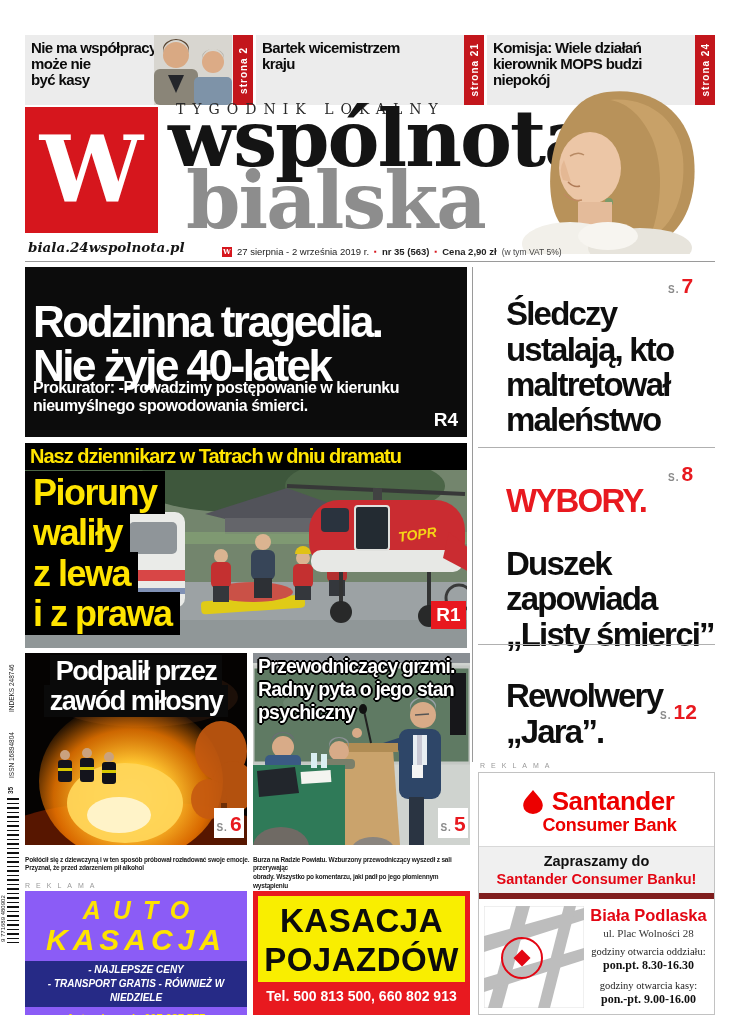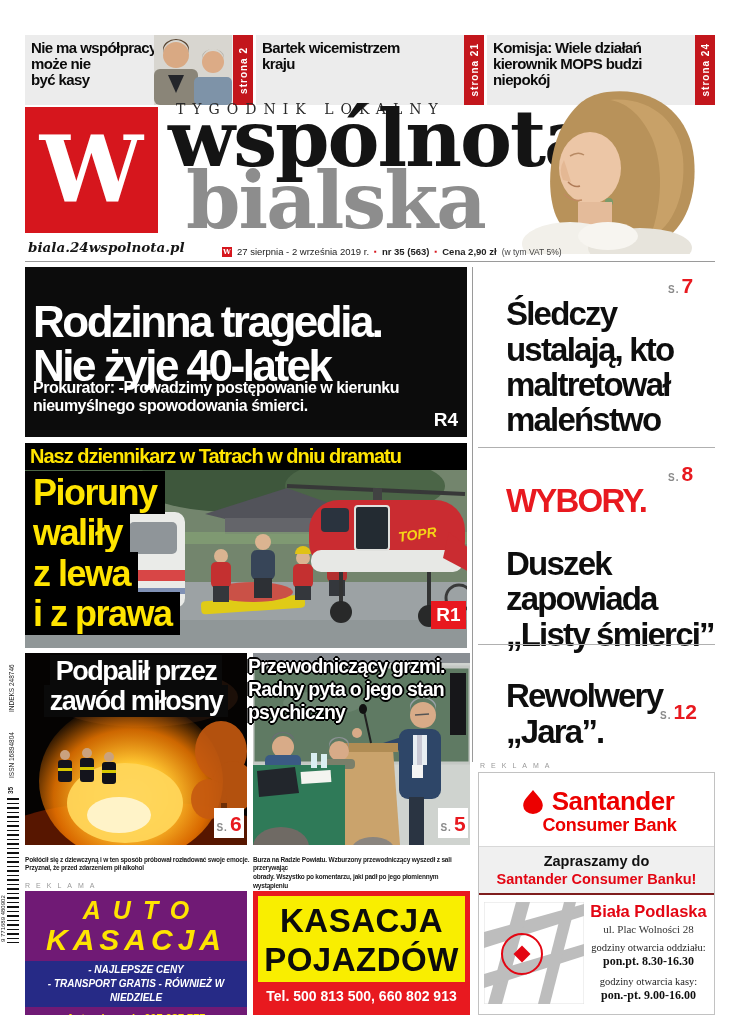--- a/index.html
+++ b/index.html
@@ -62,21 +62,21 @@
       font-weight:bold;font-size:19px;display:flex;align-items:center;justify-content:center;}
 
   
   .fire-photo{left:25px;top:653px;}
   .council-photo{left:253px;top:653px;}
   .ph-h{position:absolute;z-index:3;}
   .fire-h{left:25px;top:656px;width:222px;text-align:center;}
   .fire-h span{background:#0a0a0a;color:#fff;font-weight:bold;font-size:27px;line-height:1.12;
                letter-spacing:-1.5px;padding:1px 6px;-webkit-box-decoration-break:clone;
                box-decoration-break:clone;white-space:pre-line;}
-  .council-h{left:248px;top:655px;width:215px;}
+  .council-h{left:258px;top:655px;width:215px;}
   .council-h span{color:#fff;font-weight:bold;font-size:19.5px;line-height:1.18;letter-spacing:-0.8px;
                   white-space:pre-line;
                   text-shadow:-2px 0 #000,2px 0 #000,0 -2px #000,0 2px #000,
                               -1px -1px #000,1px 1px #000,1px -1px #000,-1px 1px #000;}
   .pagebox{position:absolute;width:30px;height:30px;background:#fff;z-index:4;
            display:flex;align-items:flex-end;justify-content:center;gap:1px;padding-bottom:2px;box-sizing:border-box;}
   .caption{position:absolute;font-weight:bold;font-size:6.5px;line-height:1.35;
            letter-spacing:-0.2px;color:#1a1a1a;}
 
   
@@ -93,32 +93,32 @@
   .reklama{font-size:7px;letter-spacing:6px;color:#999;}
 
   
   .santander{left:478px;top:772px;width:237px;height:243px;border:1px solid #c2c2c2;
              box-sizing:border-box;background:#fff;}
   .s-logo{margin-top:13px;display:flex;align-items:center;justify-content:center;gap:5px;}
   .s-brand{color:#ec0000;font-weight:bold;font-size:26px;letter-spacing:-0.5px;}
   .s-brand2{text-align:center;color:#ec0000;font-weight:bold;font-size:18px;
             letter-spacing:-0.3px;padding-left:26px;margin-top:-2px;}
   .s-invite{margin-top:10px;background:#f0f0f0;border-top:1px solid #d8d8d8;
-            border-bottom:2px solid #7f1d1d;text-align:center;padding:6px 2px;}
+            border-bottom:6px solid #7f1d1d;text-align:center;padding:6px 2px;}
   .s-inv1{font-weight:bold;font-size:14.5px;color:#111;}
   .s-inv2{font-weight:bold;font-size:14.5px;color:#e30613;margin-top:2px;}
   .s-bottom{display:flex;padding:7px 5px 0 5px;}
   .s-info{flex:1;text-align:center;font-family:"Liberation Serif",serif;padding-left:4px;}
   .s-city{font-family:"Liberation Sans",sans-serif;font-weight:bold;font-size:16.5px;color:#e30613;}
   .s-addr{font-size:11px;color:#333;margin-top:2px;}
   .s-lab{font-size:10.5px;color:#222;margin-top:7px;}
   .s-time{font-weight:bold;font-size:12px;color:#111;margin-top:1px;}
 
   
-  .auto-ad{left:25px;top:891px;width:222px;height:124px;background:#701a75;overflow:hidden;}
+  .auto-ad{left:25px;top:891px;width:222px;height:124px;background:#8b5cf6;overflow:hidden;}
   .auto1{text-align:center;margin-top:5px;color:#ffe400;font-style:italic;font-weight:bold;
          font-size:25px;letter-spacing:12px;text-indent:12px;}
   .auto2{text-align:center;color:#ffe400;font-style:italic;font-weight:bold;font-size:30px;
          letter-spacing:5px;margin-top:-2px;}
   .auto-band{margin-top:4px;background:#262a86;color:#fff;font-style:italic;font-weight:bold;
              font-size:10px;line-height:1.4;text-align:center;padding:2px 0;}
   .auto-phones{margin-top:4px;color:#ffe400;font-weight:bold;font-size:11px;line-height:1.45;
                text-align:center;}
   .kas-ad{left:253px;top:891px;width:217px;height:124px;border:5px solid #e8191f;
           background:#f9ee00;box-sizing:border-box;}

